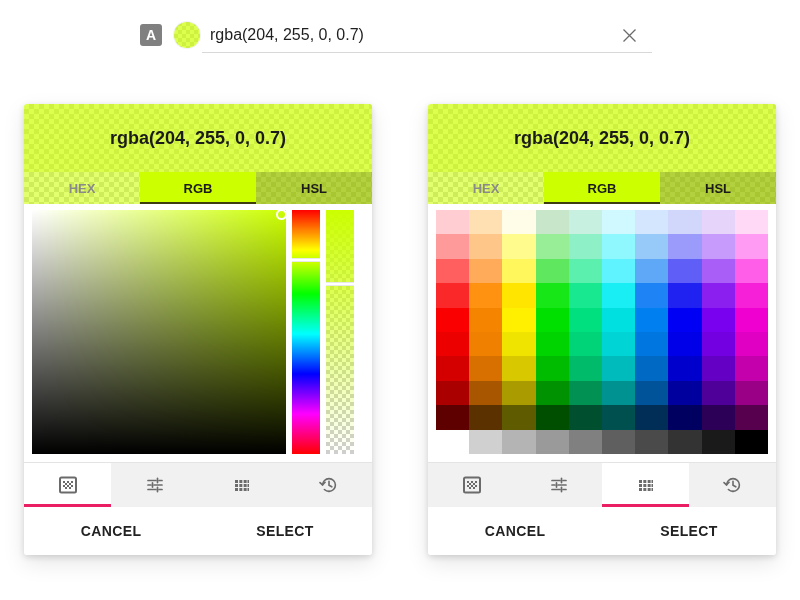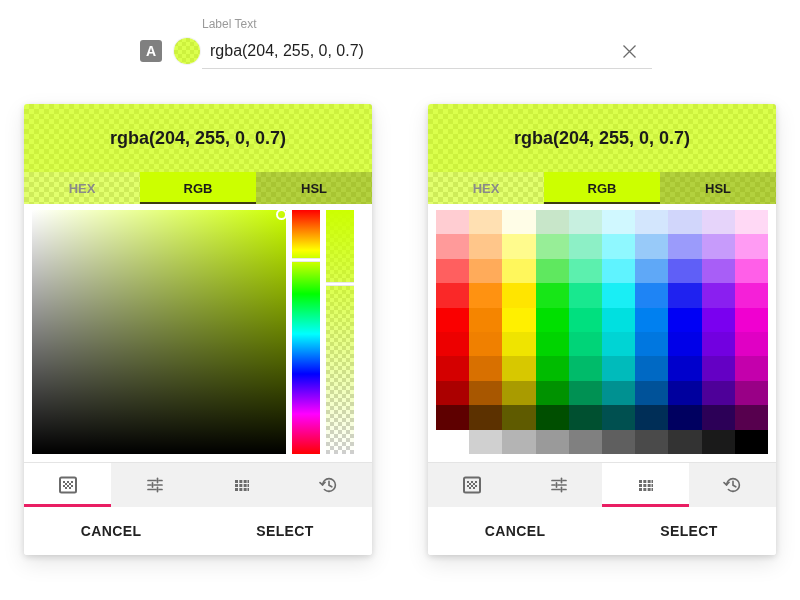--- a/index.html
+++ b/index.html
@@ -242,21 +242,20 @@
     font-size: 14px;
     font-weight: bold;
     letter-spacing: 0.4px;
     color: #222222;
   }
 </style>
 </head>
 <body>
 
 <div id="field-row">
-  <div id="field-label">Label Text</div>
   <div id="field-line">
     <div id="type-badge">A</div>
     <div id="swatch-wrap" class="checker-sm">
       <div id="swatch-color" style="background: rgba(204, 255, 0, 0.7);"></div>
     </div>
     <div id="field-value">rgba(204, 255, 0, 0.7)</div>
     <div id="clear-icon">
       <svg width="15" height="15" viewBox="0 0 15 15" aria-hidden="true">
         <path d="M1.5 1.5 L13.5 13.5 M13.5 1.5 L1.5 13.5" stroke="currentColor" stroke-width="1.3" fill="none"></path>
       </svg>

